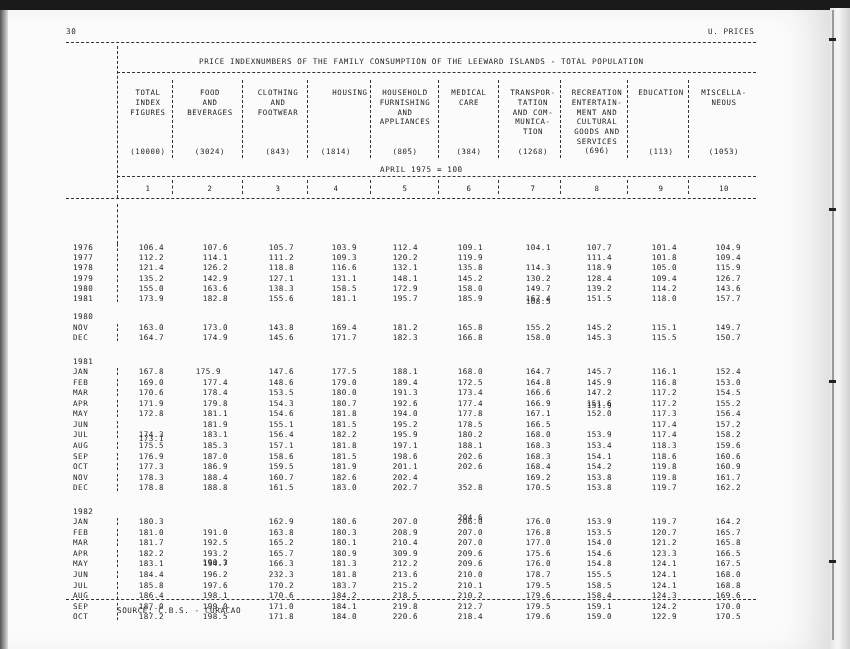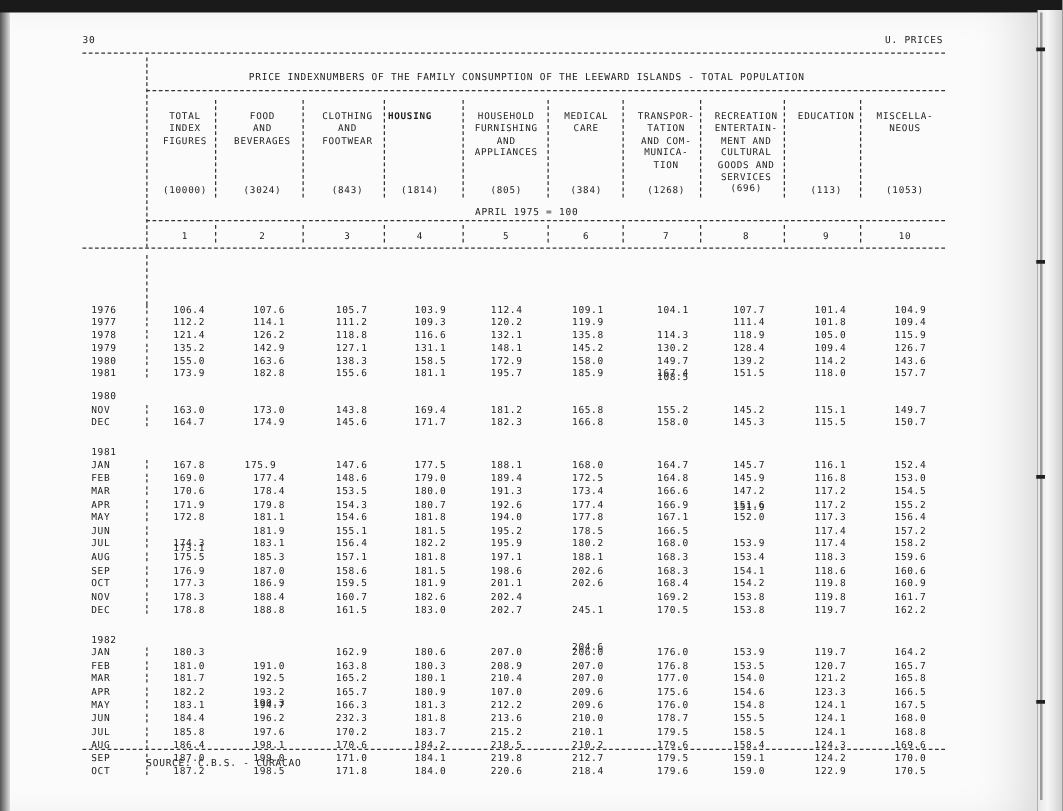--- a/index.html
+++ b/index.html
@@ -68,21 +68,21 @@
     <div class="hdr" style="left: 176px; width: 68px; top: 88px;">FOOD
 AND
 BEVERAGES</div>
     <div class="hdr" style="left: 180px; width: 60px; top: 147px;">(3024)</div>
     <div class="hdr" style="left: 190px; width: 40px; top: 184px;">2</div>
     <div class="hdr" style="left: 244px; width: 68px; top: 88px;">CLOTHING
 AND
 FOOTWEAR</div>
     <div class="hdr" style="left: 248px; width: 60px; top: 147px;">(843)</div>
     <div class="hdr" style="left: 258px; width: 40px; top: 184px;">3</div>
-    <div class="hdr" style="left: 294px; width: 68px; top: 88px; font-weight: bold;">HOUSING</div>
+    <div class="hdr" style="left: 316px; width: 68px; top: 88px;">HOUSING</div>
     <div class="hdr" style="left: 306px; width: 60px; top: 147px;">(1814)</div>
     <div class="hdr" style="left: 316px; width: 40px; top: 184px;">4</div>
     <div class="hdr" style="left: 371px; width: 68px; top: 88px;">HOUSEHOLD
 FURNISHING
 AND
 APPLIANCES</div>
     <div class="hdr" style="left: 375px; width: 60px; top: 147px;">(805)</div>
     <div class="hdr" style="left: 385px; width: 40px; top: 184px;">5</div>
     <div class="hdr" style="left: 435px; width: 68px; top: 88px;">MEDICAL
 CARE</div>
@@ -360,21 +360,21 @@
     <div class="num" style="left: 568px; top: 472.6px;">153.8</div>
     <div class="num" style="left: 633px; top: 472.6px;">119.8</div>
     <div class="num" style="left: 697px; top: 472.6px;">161.7</div>
     <div class="rowlabel" style="left: 73px; top: 483.15px;">DEC</div>
     <div class="vbar" style="left: 117px; top: 484.15px; height: 7px;"></div>
     <div class="num" style="left: 120px; top: 483.15px;">178.8</div>
     <div class="num" style="left: 184px; top: 483.15px;">188.8</div>
     <div class="num" style="left: 250px; top: 483.15px;">161.5</div>
     <div class="num" style="left: 313px; top: 483.15px;">183.0</div>
     <div class="num" style="left: 374px; top: 483.15px;">202.7</div>
-    <div class="num" style="left: 439px; top: 483.15px;">245.1</div>
+    <div class="num" style="left: 439px; top: 483.15px;">352.8</div>
     <div class="num" style="left: 507px; top: 483.15px;">170.5</div>
     <div class="num" style="left: 568px; top: 483.15px;">153.8</div>
     <div class="num" style="left: 633px; top: 483.15px;">119.7</div>
     <div class="num" style="left: 697px; top: 483.15px;">162.2</div>
     <div class="rowlabel" style="left: 73px; top: 506.7px;">1982</div>
     <div class="rowlabel" style="left: 73px; top: 517.2px;">JAN</div>
     <div class="vbar" style="left: 117px; top: 518.2px; height: 7px;"></div>
     <div class="num" style="left: 120px; top: 517.2px;">180.3</div>
     <div class="num" style="left: 184px; top: 517.2px; margin-top: 41px;">190.3</div>
     <div class="num" style="left: 250px; top: 517.2px;">162.9</div>
@@ -408,21 +408,21 @@
     <div class="num" style="left: 507px; top: 538.3px;">177.0</div>
     <div class="num" style="left: 568px; top: 538.3px;">154.0</div>
     <div class="num" style="left: 633px; top: 538.3px;">121.2</div>
     <div class="num" style="left: 697px; top: 538.3px;">165.8</div>
     <div class="rowlabel" style="left: 73px; top: 548.85px;">APR</div>
     <div class="vbar" style="left: 117px; top: 549.85px; height: 7px;"></div>
     <div class="num" style="left: 120px; top: 548.85px;">182.2</div>
     <div class="num" style="left: 184px; top: 548.85px;">193.2</div>
     <div class="num" style="left: 250px; top: 548.85px;">165.7</div>
     <div class="num" style="left: 313px; top: 548.85px;">180.9</div>
-    <div class="num" style="left: 374px; top: 548.85px;">107.0</div>
+    <div class="num" style="left: 374px; top: 548.85px;">309.9</div>
     <div class="num" style="left: 439px; top: 548.85px;">209.6</div>
     <div class="num" style="left: 507px; top: 548.85px;">175.6</div>
     <div class="num" style="left: 568px; top: 548.85px;">154.6</div>
     <div class="num" style="left: 633px; top: 548.85px;">123.3</div>
     <div class="num" style="left: 697px; top: 548.85px;">166.5</div>
     <div class="rowlabel" style="left: 73px; top: 559.4px;">MAY</div>
     <div class="vbar" style="left: 117px; top: 560.4px; height: 7px;"></div>
     <div class="num" style="left: 120px; top: 559.4px;">183.1</div>
     <div class="num" style="left: 184px; top: 559.4px;">194.7</div>
     <div class="num" style="left: 250px; top: 559.4px;">166.3</div>

